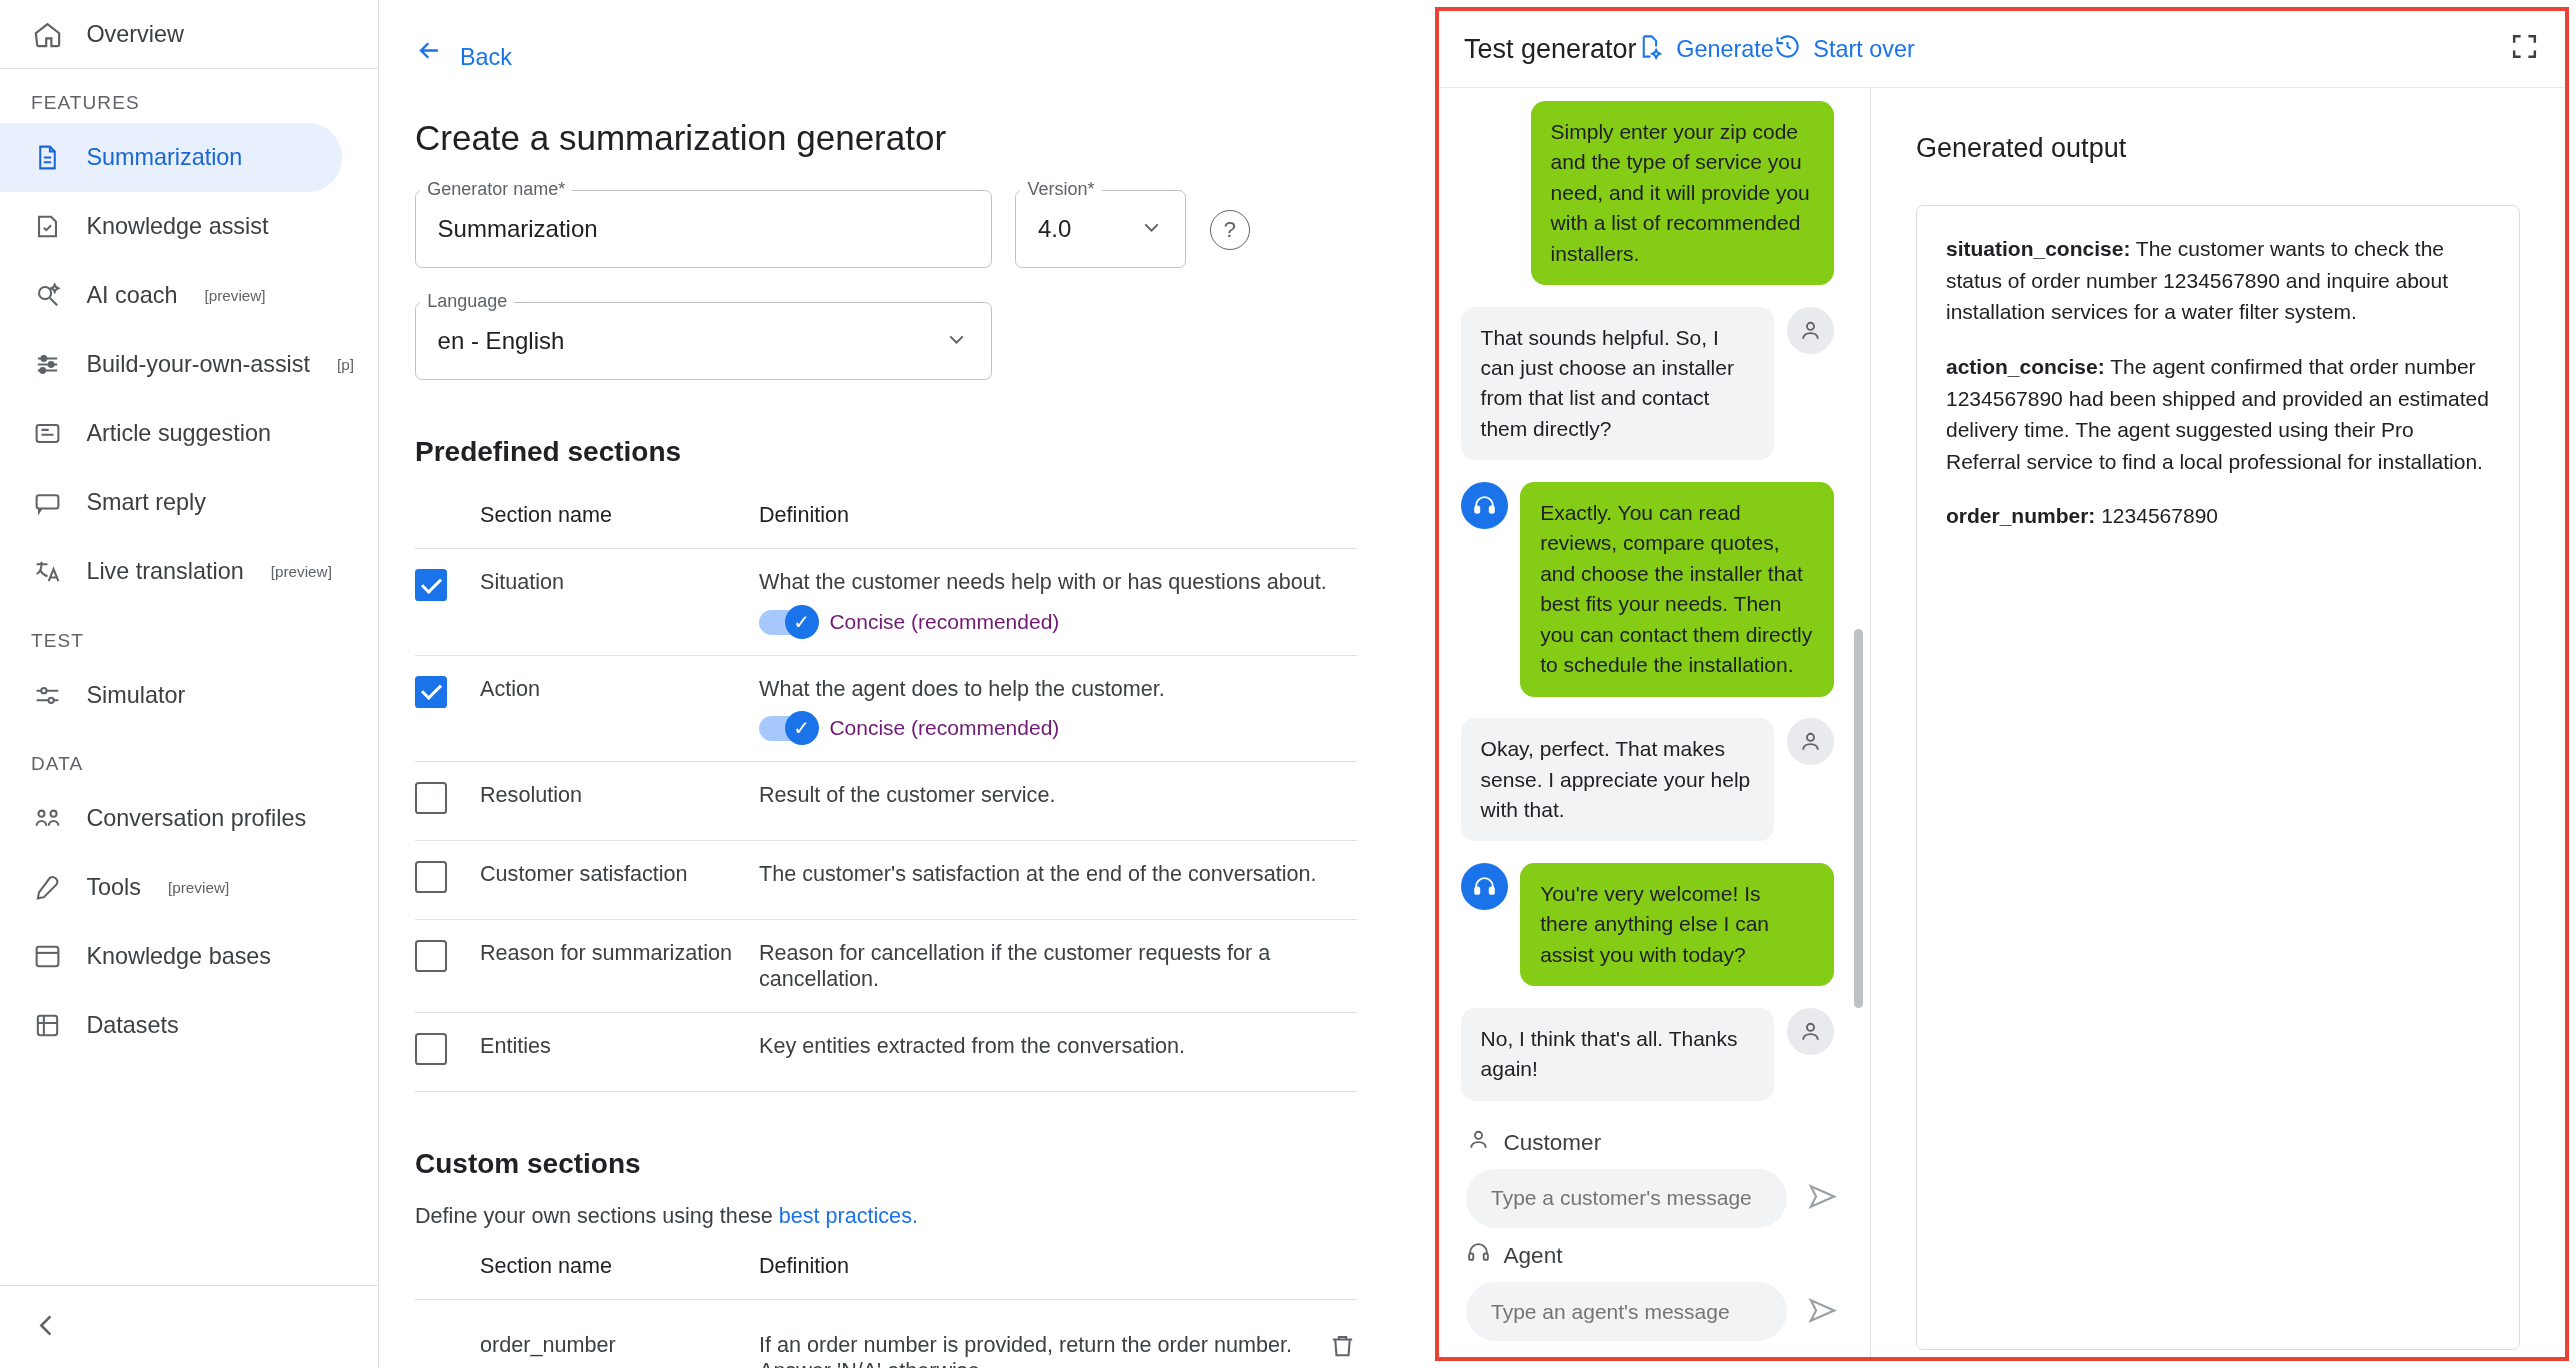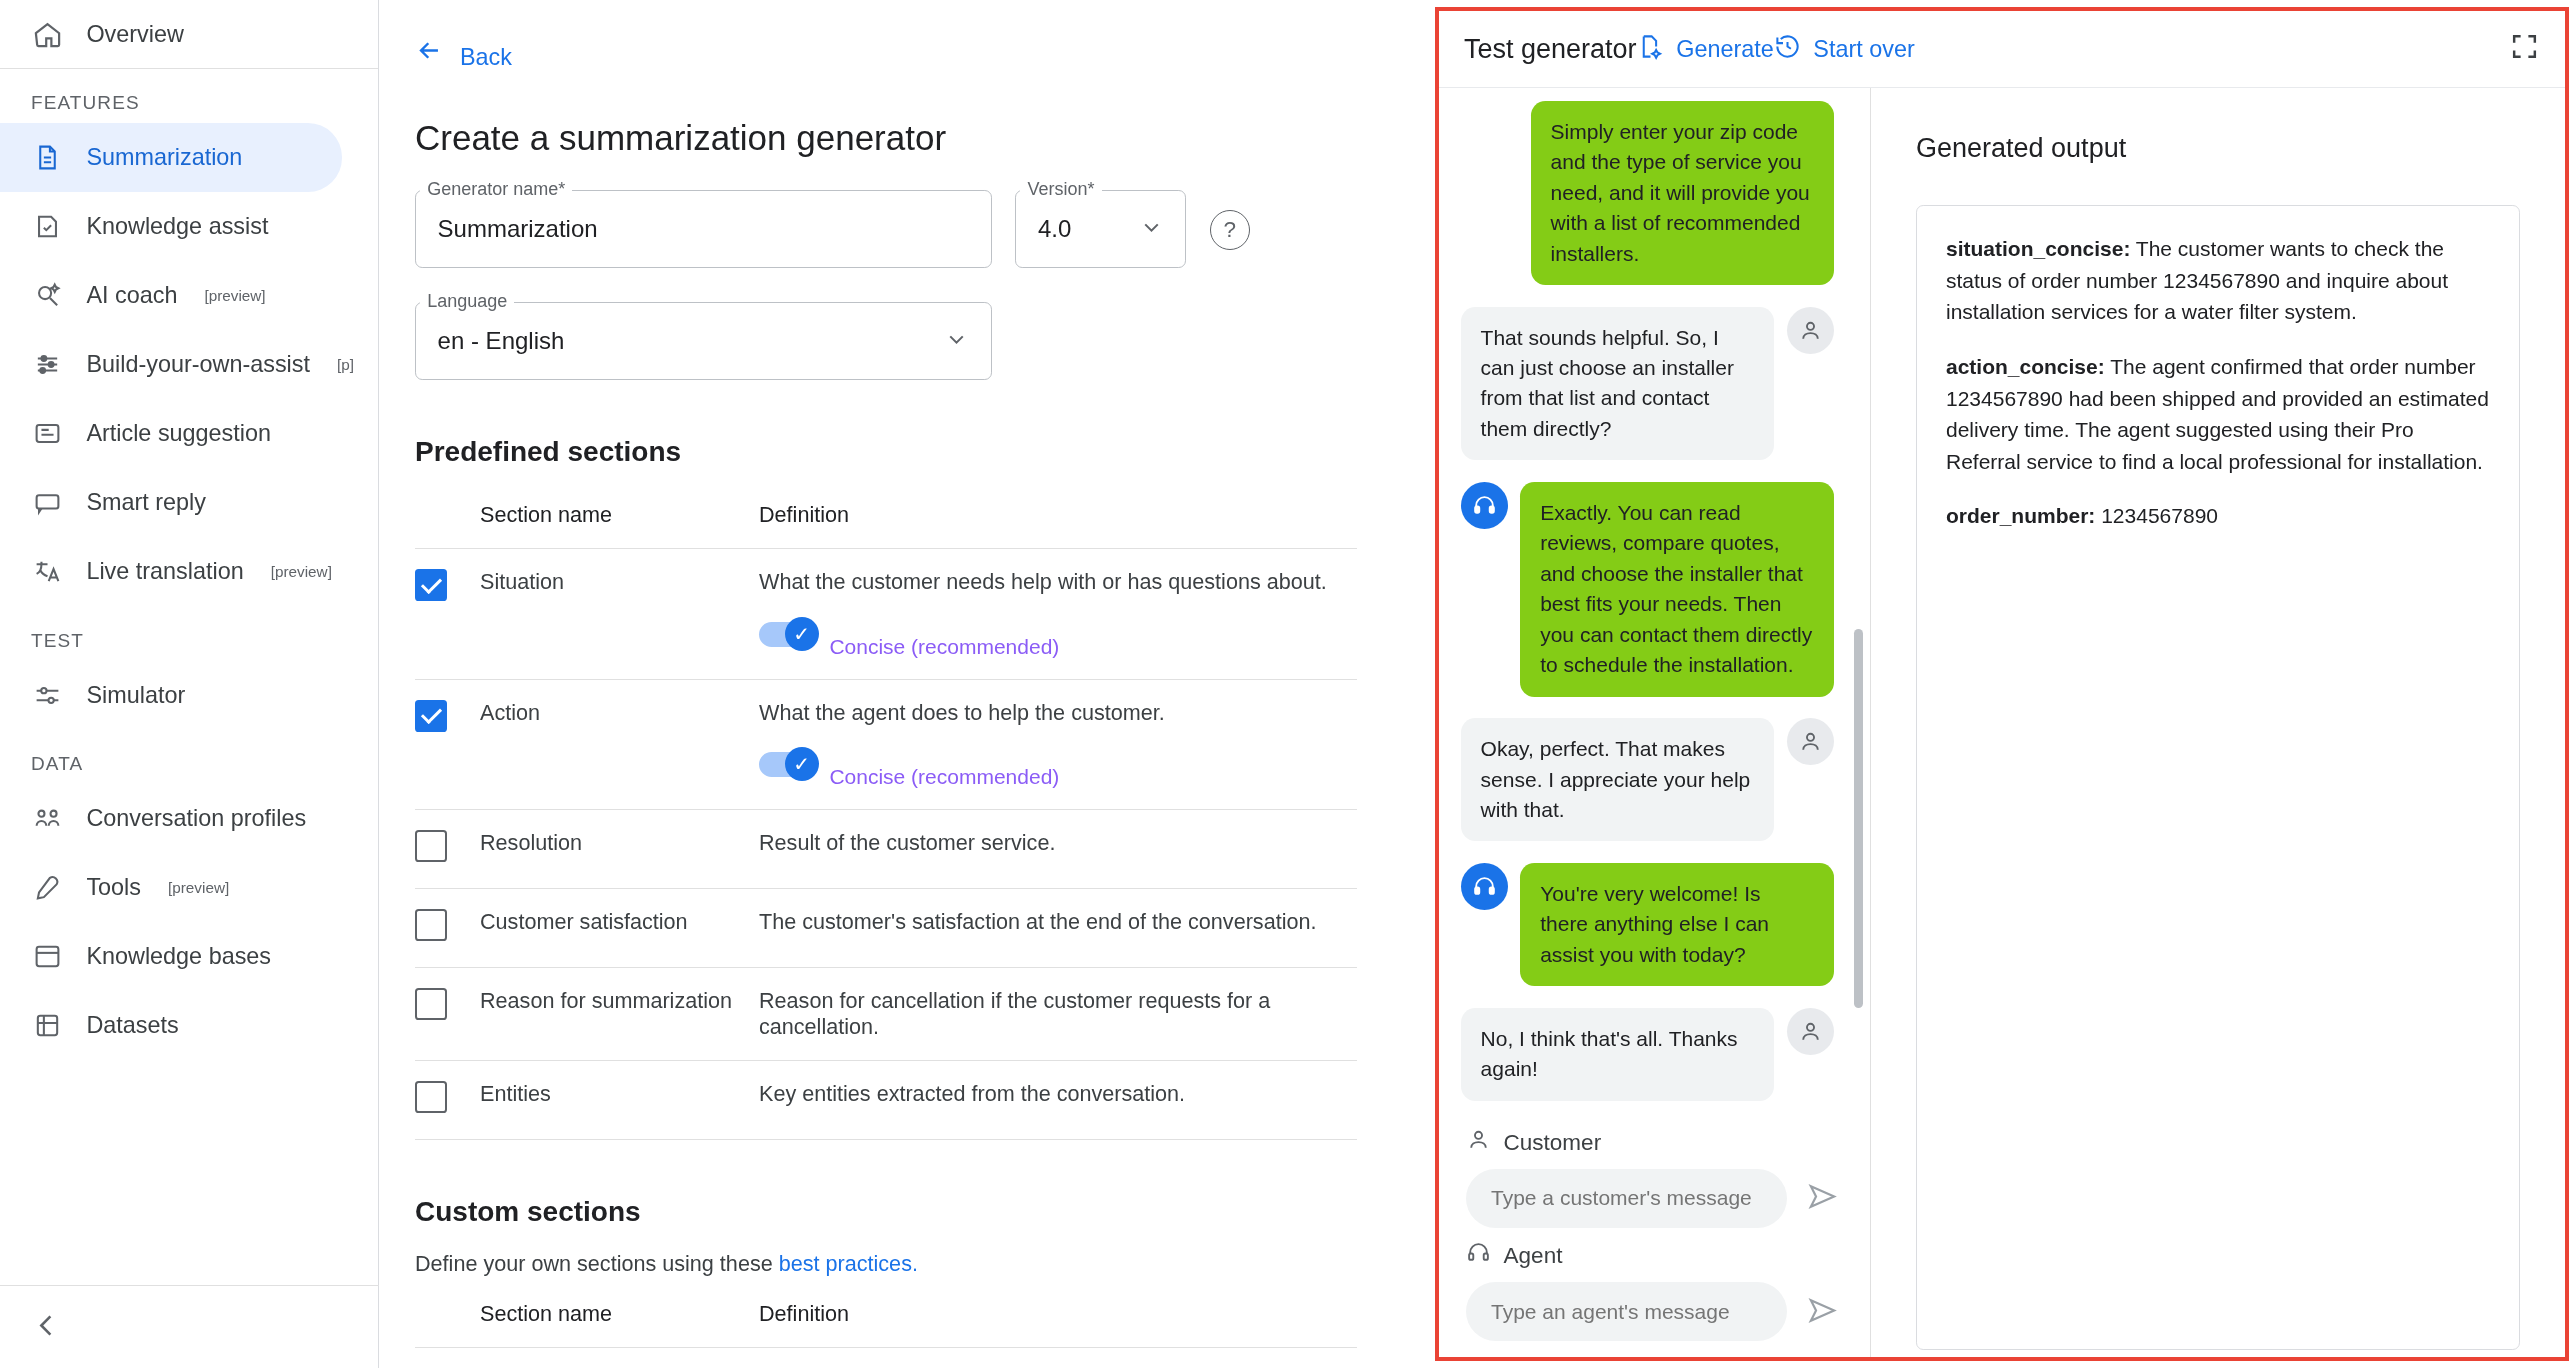--- a/index.html
+++ b/index.html
@@ -185,21 +185,21 @@
     width: 56px; height: 25px; border-radius: 12.6px;
     background: #a6c8fa; position: relative;
   }
   .toggle .knob {
     position: absolute; right: -3.6px; top: -4.5px;
     width: 34px; height: 34px; border-radius: 50%;
     background: #1a73e8;
     display: flex; align-items: center; justify-content: center;
     color: #fff; font-size: 20px;
   }
-  .toggle-label { font-size: 21px; color: #8b5cf6; margin-top: 25px; }
+  .toggle-label { font-size: 21px; color: #701a75; }
   .custom-desc { font-size: 21.6px; color: #3c4043; margin: 0 0 12.6px 0; }
   .link { color: #1a73e8; cursor: pointer; }
   .trash {
     color: #5f6368; cursor: pointer;
   }
   .main-vscroll {
     position: absolute;
     right: 9px; top: 90px;
     width: 8px; height: 1082px;
     background: #bdc1c6; border-radius: 5.4px;

